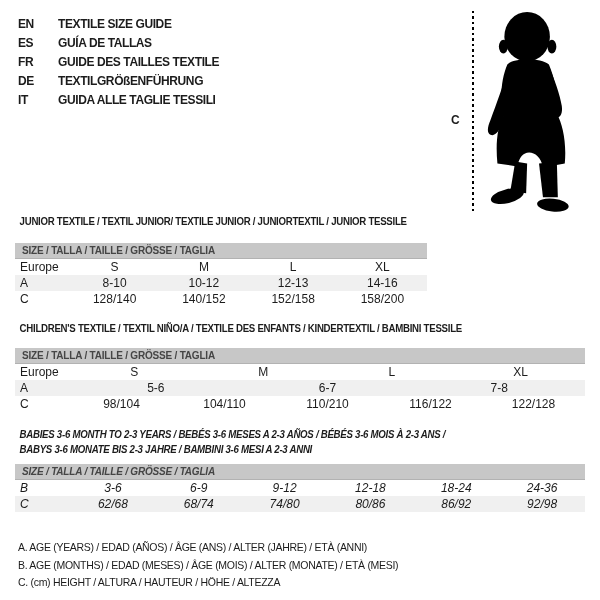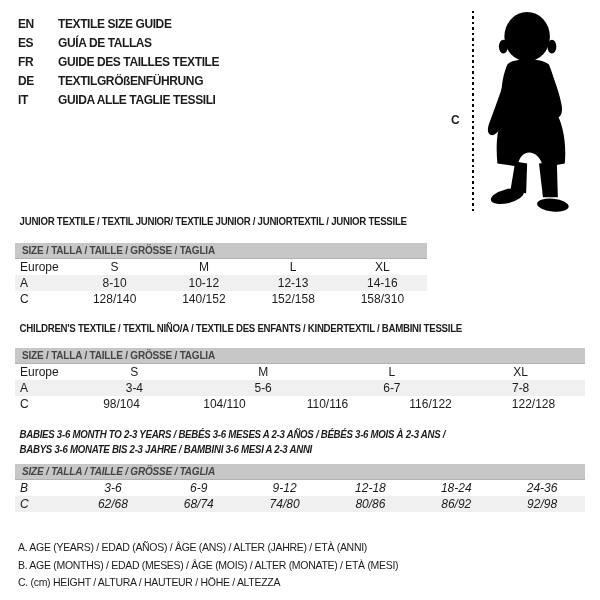--- a/index.html
+++ b/index.html
@@ -116,47 +116,46 @@
           <div class="tbl-cell">8-10</div>
           <div class="tbl-cell">10-12</div>
           <div class="tbl-cell">12-13</div>
           <div class="tbl-cell">14-16</div>
         </div>
         <div class="tbl-row">
           <div class="tbl-label">C</div>
           <div class="tbl-cell">128/140</div>
           <div class="tbl-cell">140/152</div>
           <div class="tbl-cell">152/158</div>
-          <div class="tbl-cell">158/310</div>
+          <div class="tbl-cell">158/200</div>
         </div>
       </div>
     </div>
   <div class="section" id="sec-children">
       <div class="sec-title">CHILDREN'S TEXTILE / TEXTIL NIÑO/A / TEXTILE DES ENFANTS / KINDERTEXTIL / BAMBINI TESSILE</div>
       <div class="sg-table">
         <div class="tbl-header">SIZE / TALLA / TAILLE / GRÖSSE / TAGLIA</div>
         <div class="tbl-row">
           <div class="tbl-label">Europe</div>
           <div class="tbl-cell">S</div>
           <div class="tbl-cell">M</div>
           <div class="tbl-cell">L</div>
           <div class="tbl-cell">XL</div>
         </div>
         <div class="tbl-row shaded">
           <div class="tbl-label">A</div>
-          <div class="tbl-cell">3-4</div>
           <div class="tbl-cell">5-6</div>
           <div class="tbl-cell">6-7</div>
           <div class="tbl-cell">7-8</div>
         </div>
         <div class="tbl-row">
           <div class="tbl-label">C</div>
           <div class="tbl-cell">98/104</div>
           <div class="tbl-cell">104/110</div>
-          <div class="tbl-cell">110/116</div>
+          <div class="tbl-cell">110/210</div>
           <div class="tbl-cell">116/122</div>
           <div class="tbl-cell">122/128</div>
         </div>
       </div>
     </div>
   <div class="section" id="sec-babies">
       <div class="sec-title">BABIES 3-6 MONTH TO 2-3 YEARS / BEBÉS 3-6 MESES A 2-3 AÑOS / BÉBÉS 3-6 MOIS À 2-3 ANS /</div>
       <div class="sec-title">BABYS 3-6 MONATE BIS 2-3 JAHRE / BAMBINI 3-6 MESI A 2-3 ANNI</div>
       <div class="sg-table">
         <div class="tbl-header">SIZE / TALLA / TAILLE / GRÖSSE / TAGLIA</div>

